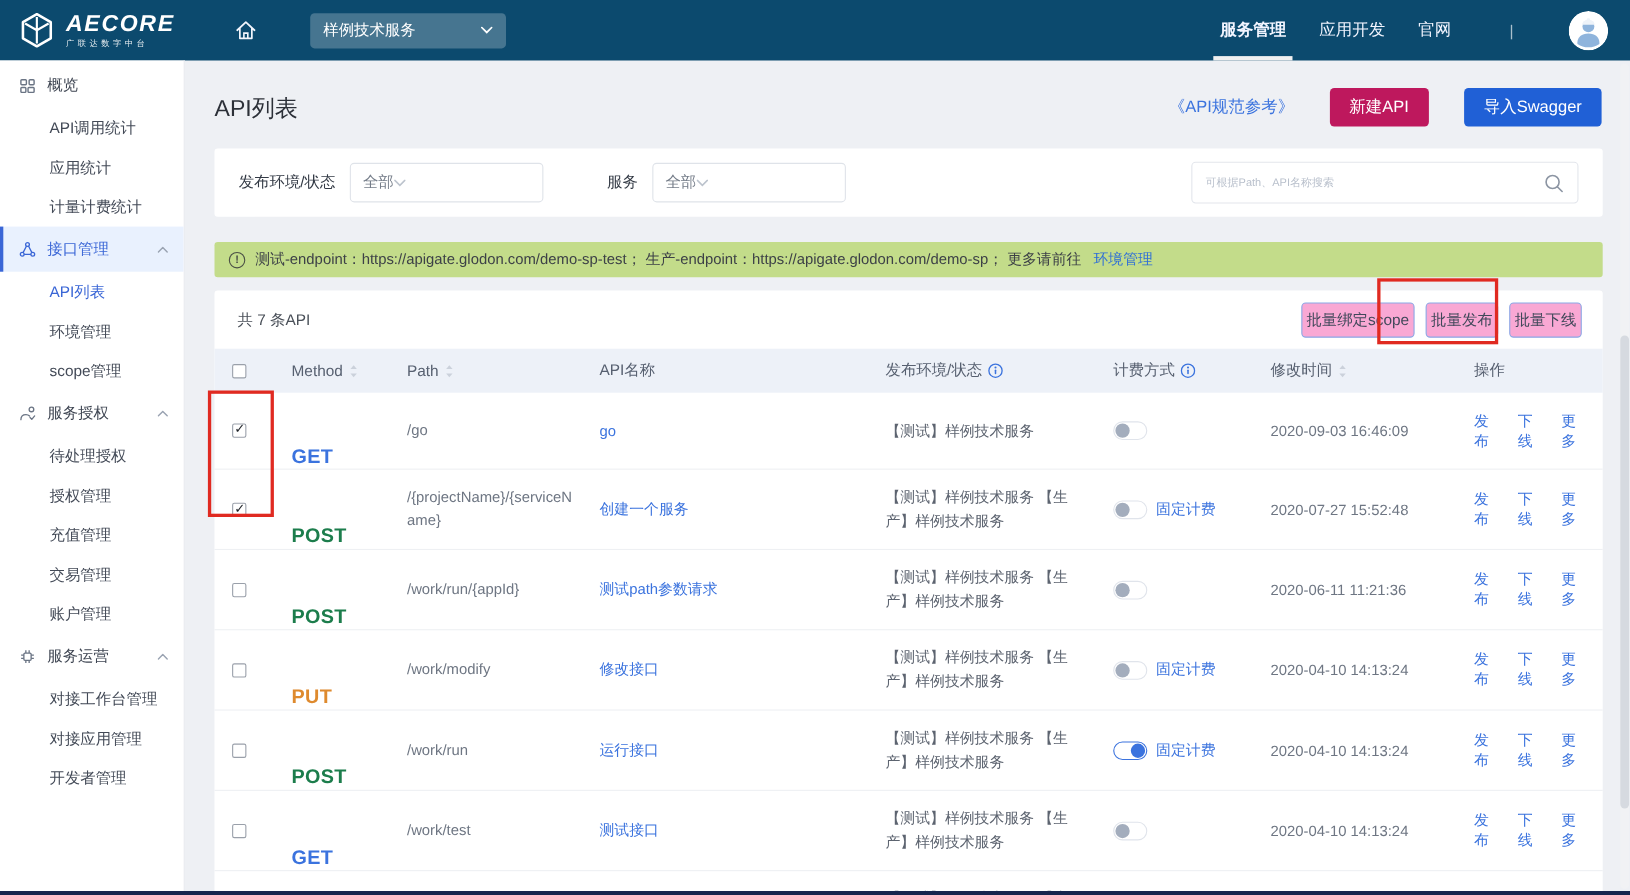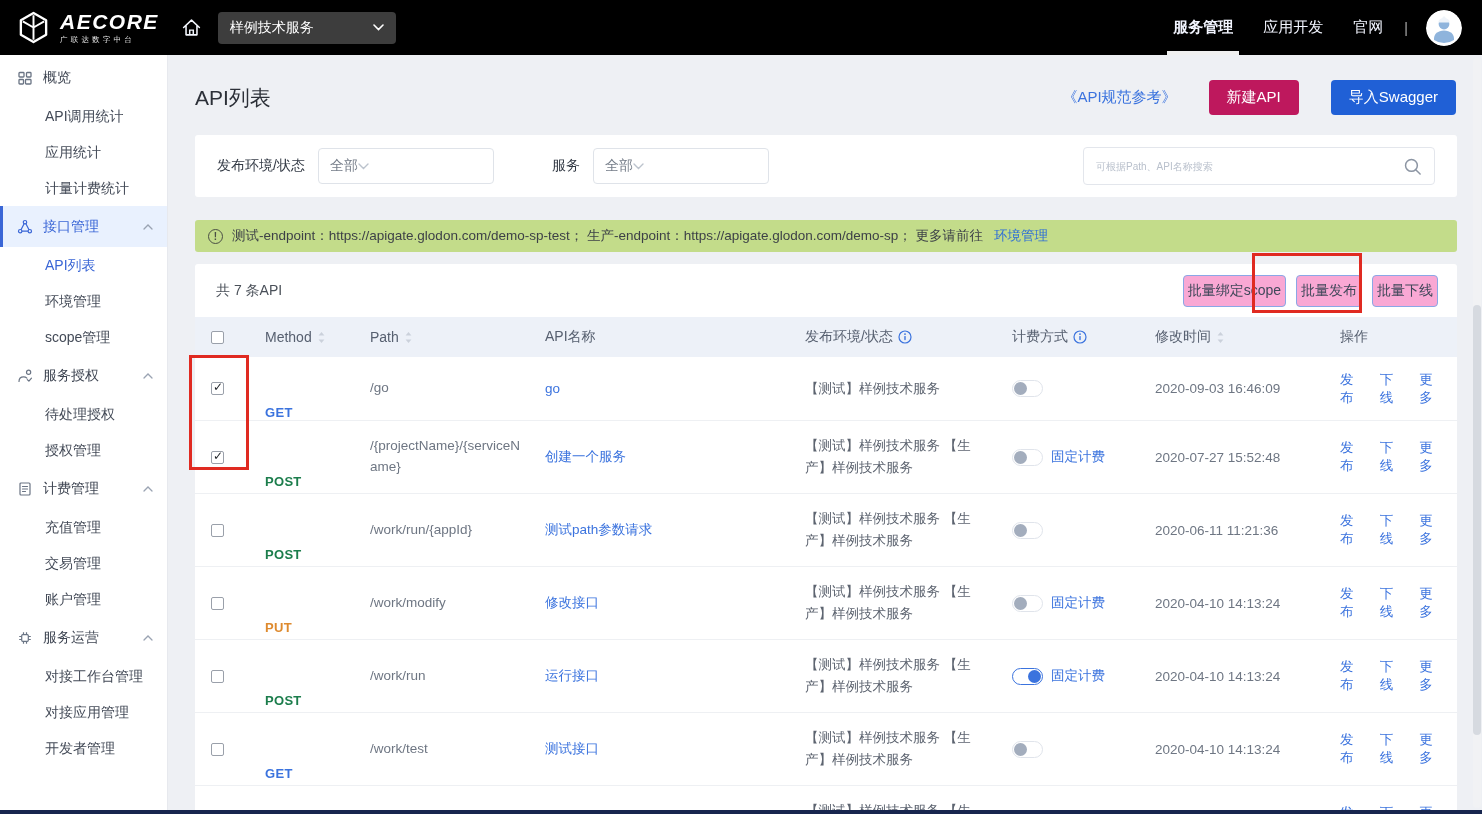--- a/index.html
+++ b/index.html
@@ -72,21 +72,21 @@
   .batch-btn { height:32px; padding:0 4px; background:#f9a8d4; border:1px solid #8aa7e6; border-radius:4px;
     font-size:14px; color:#40485a; font-family:inherit; cursor:pointer; }
 
   .tgrid { display:grid; grid-template-columns:70px 105px 175px 260px 207px 143px 185px 1fr; align-items:center; }
   .thead { background:#edf1f8; height:40px; font-size:14px; color:#576070; }
   .cell { display:flex; align-items:center; padding-right:12px; }
   .th { gap:5px; }
   .c-check { padding-left:16px; }
   .trow { min-height:73px; border-top:1px solid #eef0f3; font-size:13.5px; }
   .trow:first-child { min-height:60px; border-top:none; }
-  .c-method span { font-weight:bold; font-size:13px; letter-spacing:.3px;margin-top:48px; }
+  .c-method span { font-weight:bold; font-size:18px; letter-spacing:.3px;margin-top:48px; }
   .c-path { color:#6e7683; word-break:break-all; line-height:1.55; padding-right:22px; }
   .link { color:#3b73de; text-decoration:none; cursor:pointer; }
   .c-env { color:#5d6470; line-height:1.6; padding-right:20px; }
   .c-bill { gap:8px; }
   .c-time { color:#6e7683; }
   .c-act { gap:14px; }
 
   .cb { width:13px; height:13px; border:1px solid #9aa0aa; border-radius:2px; background:#fff; position:relative;
     display:inline-block; cursor:pointer; flex:none; }
   .cb.checked::after { content:"\2713"; position:absolute; top:-3px; left:1px; font-size:12px; font-weight:bold; color:#1d2126; }
@@ -105,21 +105,21 @@
   #anno-batch-publish { left:1252px; top:253px; width:110px; height:60px; }
   .bottom-edge { position:absolute; left:0; right:0; bottom:0; height:4px; background:#17254e; z-index:30; }
   .vtrack { position:absolute; right:1px; top:58px; bottom:6px; width:8px; background:#f1f2f4; border-radius:4px; z-index:20; }
   .vthumb { position:absolute; right:1px; top:305px; width:8px; height:430px; background:#d6dae0; border-radius:4px; z-index:21; cursor:pointer; }
 </style>
 </head>
 <body>
 
 <div class="app">
 
-  <div class="topbar" style="background: #000000;">
+  <div class="topbar" style="background: #0c4a6e; gap: 32px;">
     <div class="brand">
       <svg width="35" height="35" viewBox="0 0 36 36">
         <path d="M18 3 L31 10.5 V25.5 L18 33 L5 25.5 V10.5 Z" fill="none" stroke="#fff" stroke-width="2.4" stroke-linejoin="round"></path>
         <path d="M18 5.5 V18 M7 11.7 L18 18 L29 11.7 M18 30.5 V18" fill="none" stroke="#fff" stroke-width="2" stroke-linejoin="round"></path>
       </svg>
       <div class="brand-text">
         <span class="brand-name">AECORE</span>
         <span class="brand-sub">广联达数字中台</span>
       </div>
     </div>
@@ -205,36 +205,20 @@
           </span>
           <span class="side-label">服务授权</span>
           <span class="side-chevron">
             <svg width="10" height="6" viewBox="0 0 10 6">
               <path d="M1 5 L5 1 L9 5" fill="none" stroke="#9aa3b2" stroke-width="1.3" stroke-linecap="round"></path>
             </svg>
           </span>
         </div>
         <div class="side-sub">待处理授权</div>
         <div class="side-sub">授权管理</div>
-        <div class="side-item">
-          <span class="side-icon">
-            <svg width="16" height="16" viewBox="0 0 16 16">
-              <g fill="none" stroke="currentColor" stroke-width="1.2" stroke-linecap="round">
-                <rect x="3" y="2" width="10" height="12" rx="1"></rect>
-                <path d="M5.5 5.5 h5 M5.5 8 h5 M5.5 10.5 h3"></path>
-              </g>
-            </svg>
-          </span>
-          <span class="side-label">计费管理</span>
-          <span class="side-chevron">
-            <svg width="10" height="6" viewBox="0 0 10 6">
-              <path d="M1 5 L5 1 L9 5" fill="none" stroke="#9aa3b2" stroke-width="1.3" stroke-linecap="round"></path>
-            </svg>
-          </span>
-        </div>
         <div class="side-sub">充值管理</div>
         <div class="side-sub">交易管理</div>
         <div class="side-sub">账户管理</div>
         <div class="side-item">
           <span class="side-icon">
             <svg width="16" height="16" viewBox="0 0 16 16">
               <g fill="none" stroke="currentColor" stroke-width="1.2">
                 <rect x="4.7" y="4.7" width="6.6" height="6.6" rx="1"></rect>
                 <path d="M6.5 4.7 V2.2 M9.5 4.7 V2.2 M6.5 13.8 V11.3 M9.5 13.8 V11.3 M4.7 6.5 H2.2 M4.7 9.5 H2.2 M13.8 6.5 H11.3 M13.8 9.5 H11.3"></path>
               </g>

